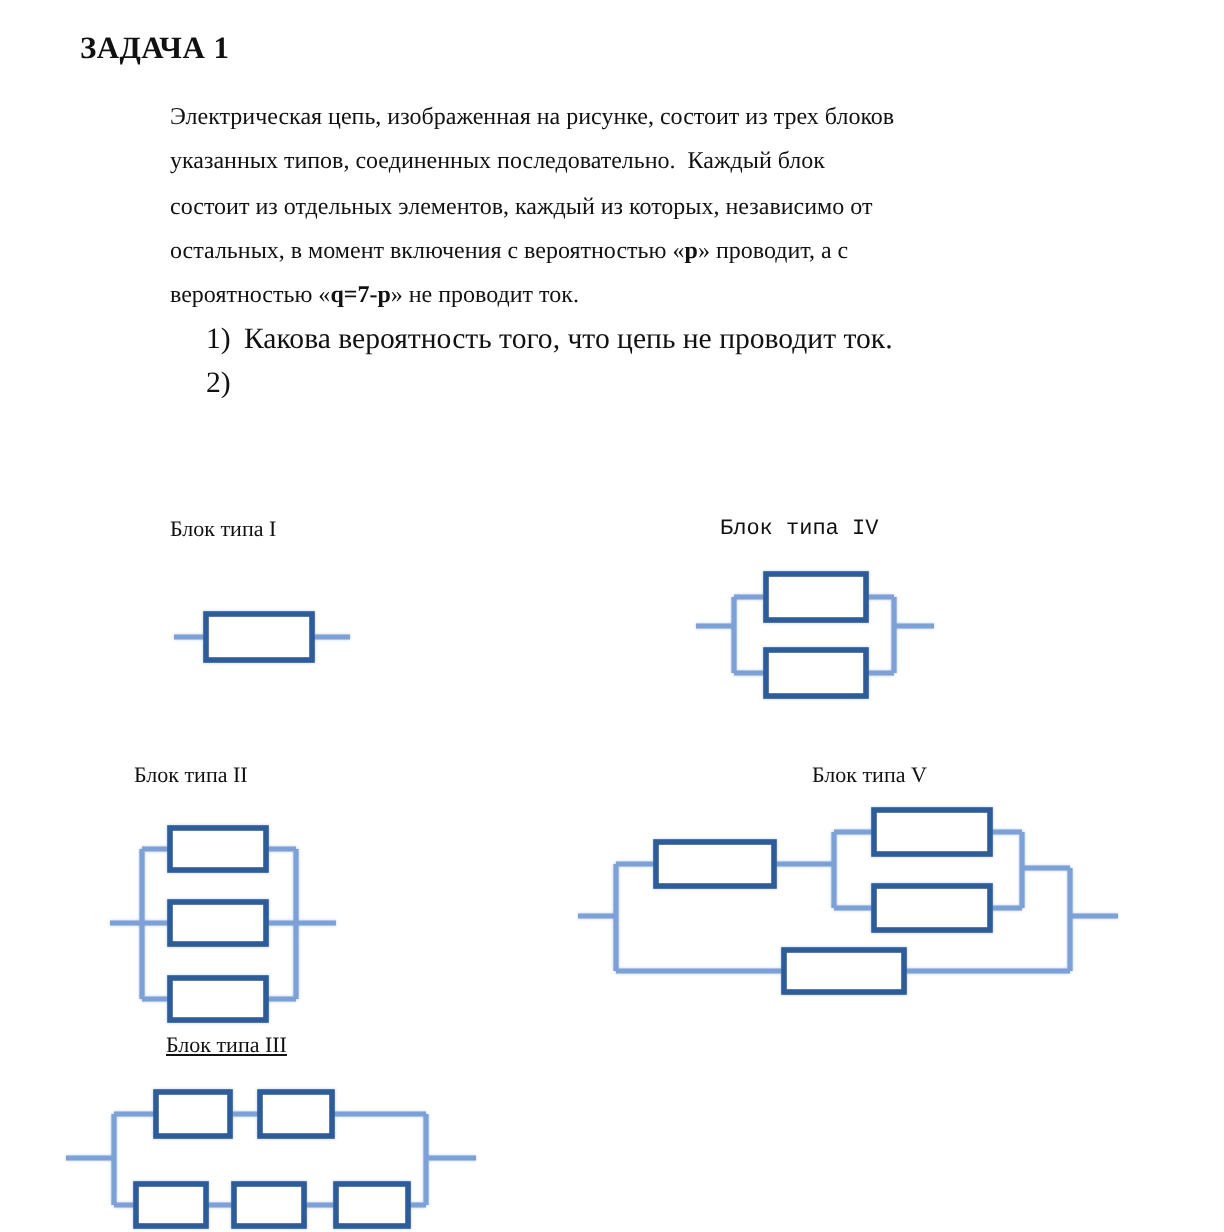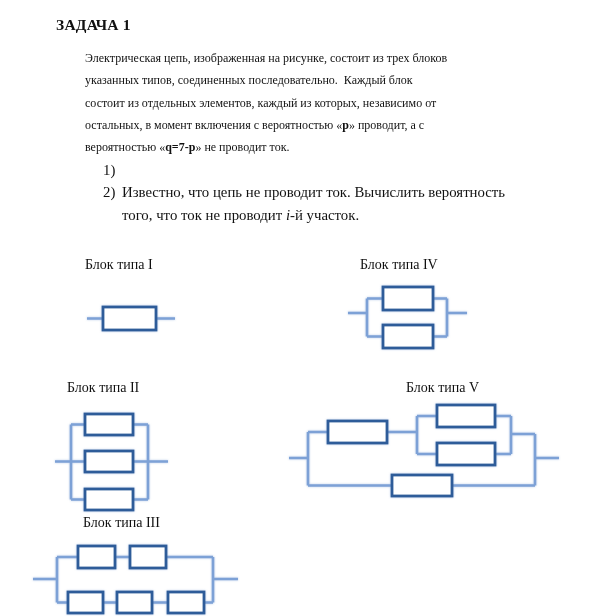--- a/index.html
+++ b/index.html
@@ -10,35 +10,35 @@
     --bg:#FFFFFF;
   }
   html,body{margin:0;padding:0;}
   body{
     width:612px;height:616px;background:var(--bg);
     font-family:"Liberation Serif", serif;color:var(--ink);
     position:relative;overflow:hidden;
   }
   .abs{position:absolute;}
   .title{
-    left:40px;top:16px;font-size:15.5px;font-weight:bold;letter-spacing:.2px;margin-left:16px;
+    left:40px;top:16px;font-size:15.5px;font-weight:bold;letter-spacing:.2px;
   }
   .intro{
     left:85px;top:47px;width:492px;
     font-size:12px;line-height:22.3px;white-space:pre-wrap;
   }
   .questions{
     left:103px;top:159px;width:470px;
     font-size:14.8px;line-height:22.3px;
   }
   .q-item{display:flex;}
   .q-marker{width:19px;flex:0 0 19px;}
   .q-text{white-space:pre-wrap;}
   .block-label{
-    font-size:14px;line-height:18px;white-space:nowrap;
+    font-size:11px;line-height:18px;white-space:nowrap;
   }
   svg.circuit{display:block;overflow:visible;}
   svg.circuit path{
     stroke:var(--wire);stroke-width:2.6;fill:none;stroke-linecap:butt;
   }
   svg.circuit rect{
     stroke:var(--boxline);stroke-width:2.8;fill:var(--boxfill);
   }
   svg.circuit{filter:drop-shadow(0 0 0.8px rgba(125,161,214,.55));}
 </style>
@@ -49,33 +49,32 @@
 
 <div class="abs intro"><span>Электрическая цепь, изображенная на рисунке, состоит из трех блоков
 указанных типов, соединенных последовательно.  Каждый блок
 состоит из отдельных элементов, каждый из которых, независимо от
 остальных, в момент включения с вероятностью «</span><b>p</b><span>» проводит, а с
 вероятностью «</span><b>q=7-p</b><span>» не проводит ток.</span></div>
 
 <div class="abs questions">
   <div class="q-item">
     <span class="q-marker">1)</span>
+    <span class="q-text"><span>Какова вероятность того, что цепь не проводит ток.</span></span>
   </div>
   <div class="q-item">
     <span class="q-marker">2)</span>
-    <span class="q-text"><span>Известно, что цепь не проводит ток. Вычислить вероятность
-того, что ток не проводит </span><i>i</i><span>-й участок.</span></span>
   </div>
 </div>
 
 <div class="abs block-label" style="left:85px;top:256px;">Блок типа I</div>
-<div class="abs block-label" style="left:360px;top:256px;">Блок типа IV</div>
+<div class="abs block-label" style="left:360px;top:256px;font-family:Liberation Mono, monospace;">Блок типа IV</div>
 <div class="abs block-label" style="left:67px;top:379px;">Блок типа II</div>
 <div class="abs block-label" style="left:370px;top:379px;margin-left:36px;">Блок типа V</div>
-<div class="abs block-label" style="left:83px;top:514px;">Блок типа III</div>
+<div class="abs block-label" style="left:83px;top:514px;text-decoration:underline;">Блок типа III</div>
 
 <svg class="abs circuit" style="left:85px;top:302px;" width="95" height="34" viewBox="0 0 95 34">
   <path d="M2,16.5 H18 M71,16.5 H90"></path>
   <rect x="18" y="5" width="53" height="23"></rect>
 </svg>
 
 <svg class="abs circuit" style="left:345px;top:282px;" width="130" height="72" viewBox="0 0 130 72">
   <path d="M3,31 H22 M22,16.5 V54.5 M22,16.5 H38 M88,16.5 H102 M22,54.5 H38 M88,54.5 H102 M102,16.5 V54.5 M102,31 H122"></path>
   <rect x="38" y="5" width="50" height="23"></rect>
   <rect x="38" y="43" width="50" height="23"></rect>

